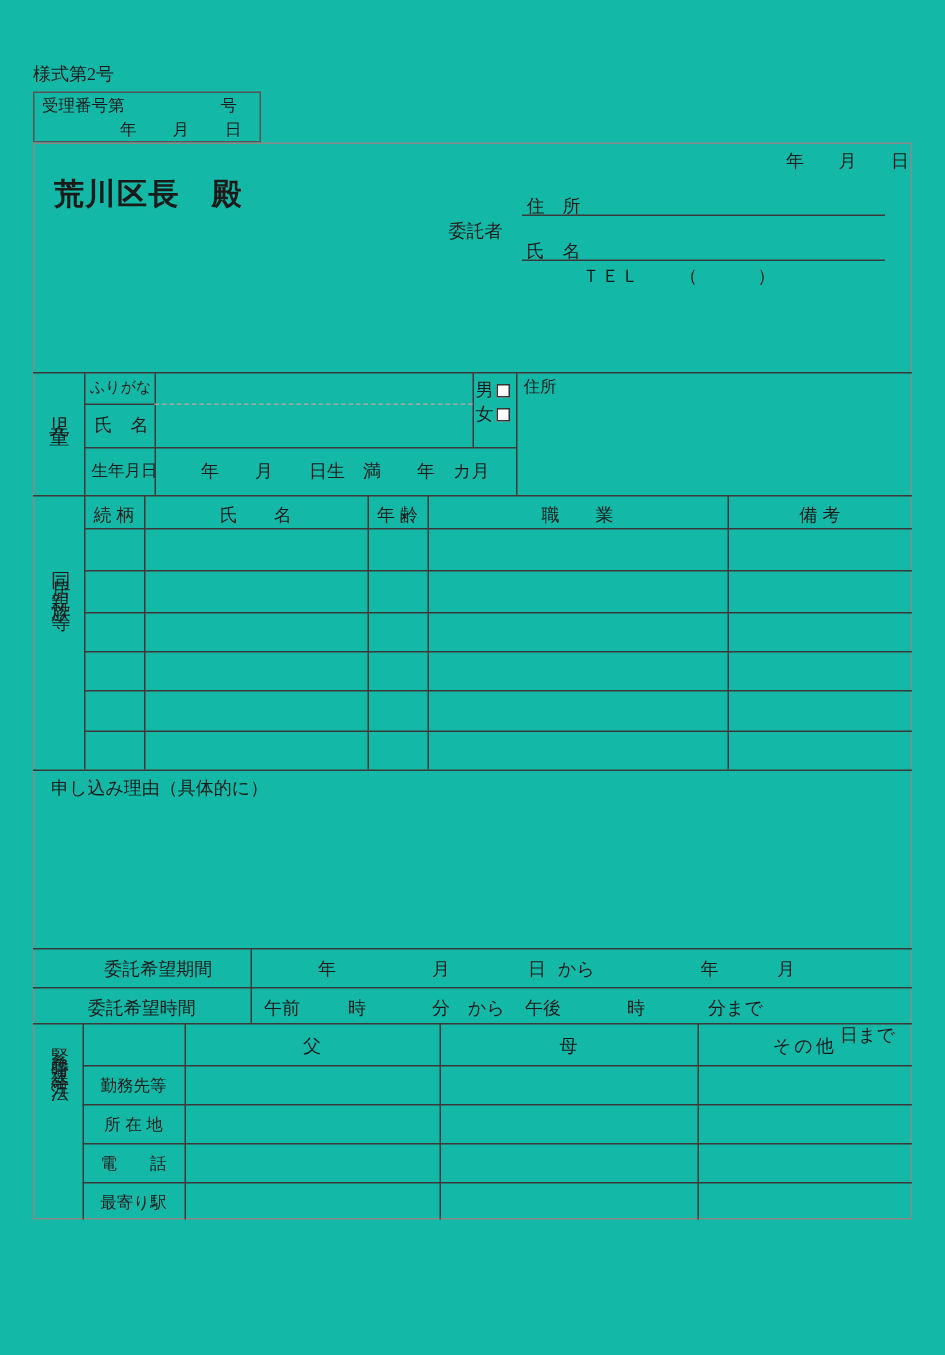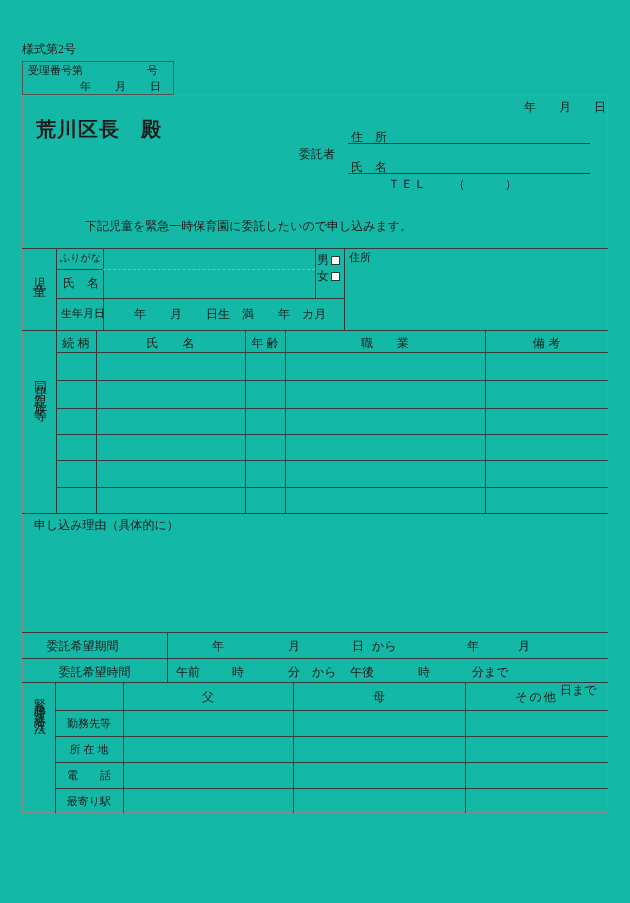--- a/index.html
+++ b/index.html
@@ -45,21 +45,20 @@
   <div class="abs t12" style="left:299px;top:146px;">委託者</div>
   <div class="abs t12" style="left:351px;top:129px;">住　所</div>
   <div class="hl" style="left:348px;top:143px;width:242px;"></div>
   <div class="field" style="left:395px;top:128px;width:195px;height:15px;"></div>
   <div class="abs t12" style="left:351px;top:159px;">氏　名</div>
   <div class="hl" style="left:348px;top:173px;width:242px;"></div>
   <div class="field" style="left:395px;top:158px;width:195px;height:15px;"></div>
   <div class="abs t12" style="left:388px;top:176px;letter-spacing:1px;">ＴＥＬ　　（　　　）</div>
   <div class="field" style="left:430px;top:176px;width:160px;height:15px;"></div>
 
-  <div class="abs t12" style="left:85px;top:218px;">下記児童を緊急一時保育園に委託したいので申し込みます。</div>
 
   <div class="hl" style="left:22px;top:248px;width:586px;"></div>
   <div class="vl" style="left:56px;top:248px;height:82px;"></div>
   <div class="vl" style="left:103px;top:248px;height:82px;"></div>
   <div class="vl" style="left:315px;top:248px;height:50px;"></div>
   <div class="vl" style="left:344px;top:248px;height:82px;"></div>
   <div class="hl" style="left:56px;top:269px;width:47px;"></div>
   <div class="hl-dash" style="left:103px;top:269px;width:212px;"></div>
   <div class="hl" style="left:56px;top:298px;width:288px;"></div>
   <div class="hl" style="left:22px;top:330px;width:586px;"></div>
@@ -109,21 +108,21 @@
   <div class="field" style="left:57px;top:488px;width:550px;height:24px;"></div>
 
   <div class="abs t12" style="left:34px;top:517px;">申し込み理由（具体的に）</div>
   <div class="field" style="left:24px;top:534px;width:582px;height:96px;"></div>
   <div class="hl" style="left:22px;top:632px;width:586px;"></div>
 
   <div class="vl" style="left:167px;top:632px;height:50px;"></div>
   <div class="hl" style="left:22px;top:658px;width:586px;"></div>
   <div class="hl" style="left:22px;top:682px;width:586px;"></div>
 
-  <div class="abs ctr t12" style="left:10px;top:638px;width:145px;">委託希望期間</div>
+  <div class="abs ctr t12" style="left:33px;top:638px;width:145px;">委託希望期間</div>
   <div class="abs t12" style="left:212px;top:638px;">年</div>
   <div class="abs t12" style="left:288px;top:638px;">月</div>
   <div class="abs t12" style="left:352px;top:638px;">日</div>
   <div class="abs t12" style="left:372px;top:638px;">から</div>
   <div class="abs t12" style="left:467px;top:638px;">年</div>
   <div class="abs t12" style="left:518px;top:638px;">月</div>
   <div class="abs t12" style="left:560px;top:638px;margin-top:44px;">日まで</div>
   <div class="field" style="left:168px;top:633px;width:438px;height:24px;"></div>
 
   <div class="abs ctr t12" style="left:22px;top:664px;width:145px;">委託希望時間</div>

